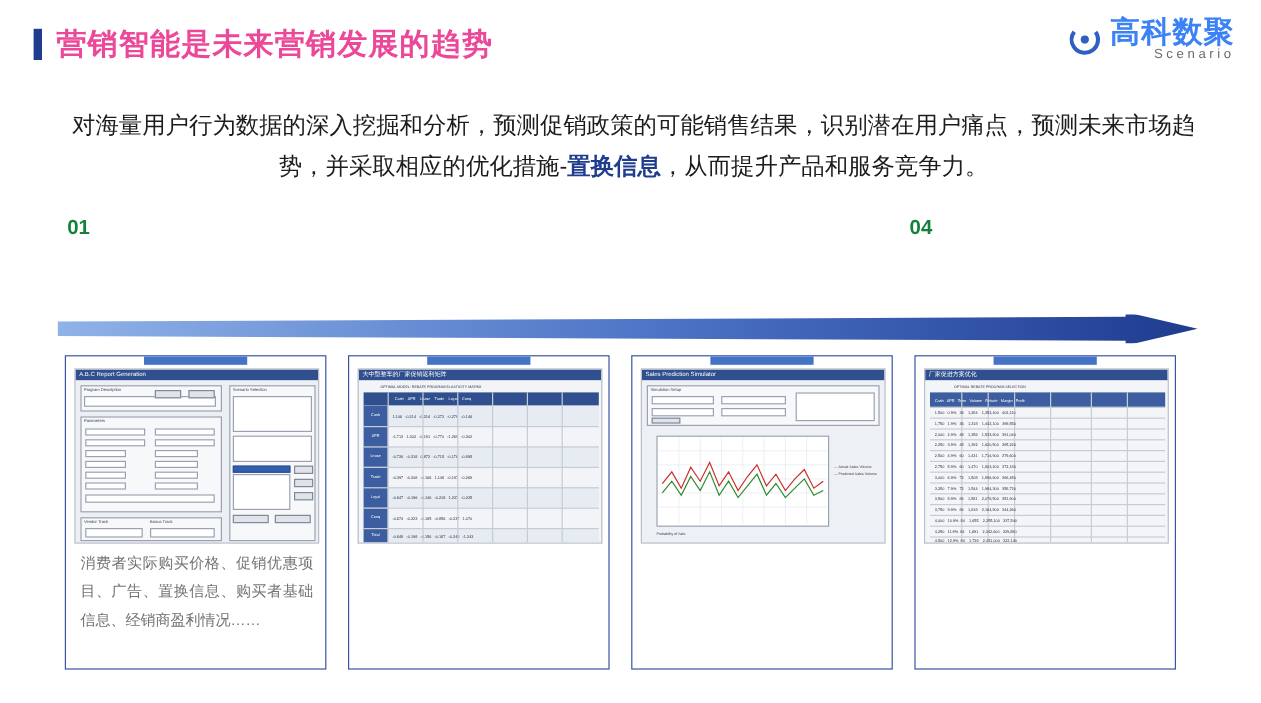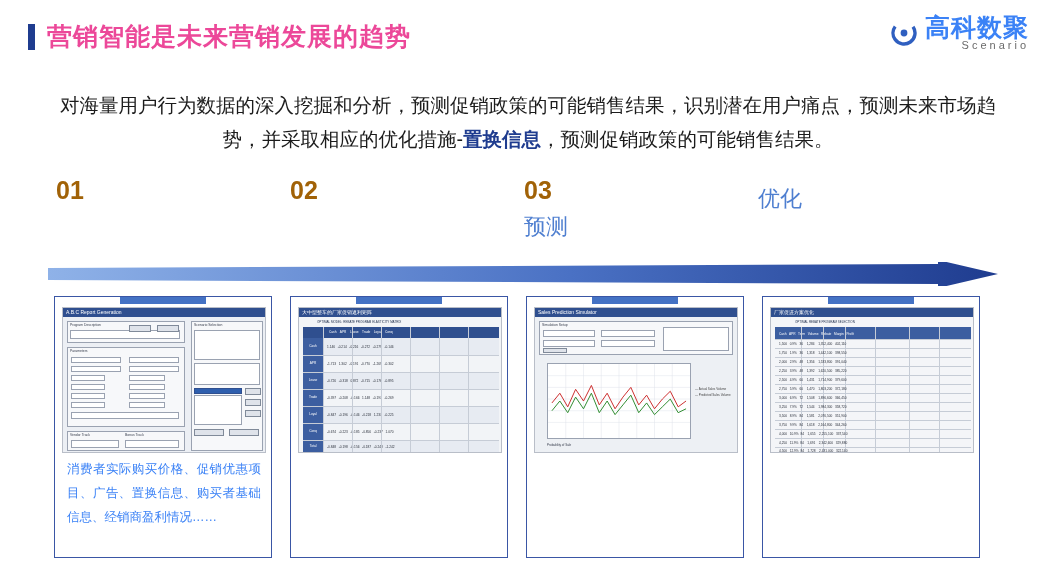--- a/index.html
+++ b/index.html
@@ -95,23 +95,23 @@
     left: 56px;
     width: 940px;
     height: 72px;
   }
   .step {
     position: absolute;
     top: 0;
     width: 220px;
   }
   .step-num {
-    font-size: 25px;
+    font-size: 17px;
     font-weight: bold;
-    color: #a16207;
+    color: #15803d;
     line-height: 28px;
   }
   .step-label {
     margin-top: 10px;
     font-size: 22px;
     color: #4f7fd0;
     line-height: 26px;
   }
   .step-0 { left: 0px; }
   .step-1 { left: 234px; }
@@ -172,21 +172,21 @@
     overflow: hidden;
   }
 
   .card-text {
     position: absolute;
     top: 160px;
     left: 12px;
     width: 194px;
     font-size: 12.5px;
     line-height: 24px;
-    color: #3b82f6;
+    color: #737373;
     text-align: justify;
   }
 
   
   .tb-title {
     position: absolute;
     top: 0; left: 0; right: 0;
     height: 9px;
     background: #2f4f8f;
     color: #ffffff;
@@ -289,35 +289,30 @@
   <svg class="logo-mark" viewBox="0 0 26 26">
     <circle cx="13" cy="13" r="11" fill="none" stroke="#2f5fc0" stroke-width="3.4" stroke-dasharray="48 100" transform="rotate(-35 13 13)"></circle>
     <circle cx="13" cy="13" r="3.4" fill="#2f5fc0"></circle>
   </svg>
   <div class="logo-text">
     <div class="logo-cn">高科数聚</div>
     <div class="logo-en">Scenario</div>
   </div>
 </div>
 
-<div class="intro"><span>对海量用户行为数据的深入挖掘和分析，预测促销政策的可能销售结果，识别潜在用户痛点，预测未来市场趋势，并采取相应的优化措施-</span><span class="hl">置换信息</span><span>，预测促销政策的可能销售结果。</span></div>
+<div class="intro"><span>对海量用户行为数据的深入挖掘和分析，预测促销政策的可能销售结果，识别潜在用户痛点，预测未来市场趋势，并采取相应的优化措施-</span><span class="hl">置换信息</span><span>，从而提升产品和服务竞争力。</span></div>
 
 <div class="steps">
   <div class="step step-0">
     <div class="step-num">01</div>
   </div>
   <div class="step step-1">
-    <div class="step-num">02</div>
-  </div>
-  <div class="step step-2">
-    <div class="step-num">03</div>
-    <div class="step-label">预测</div>
   </div>
   <div class="step step-3">
-    <div class="step-label">优化</div>
+    <div class="step-num">04</div>
   </div>
 </div>
 
 <svg class="arrow" viewBox="0 0 950 24" preserveAspectRatio="none">
   <defs>
     <linearGradient id="arrGrad" x1="0" y1="0" x2="1" y2="0">
       <stop offset="0%" stop-color="#8fb2e8"></stop>
       <stop offset="55%" stop-color="#4a71c4"></stop>
       <stop offset="100%" stop-color="#1f3c8f"></stop>
     </linearGradient>

